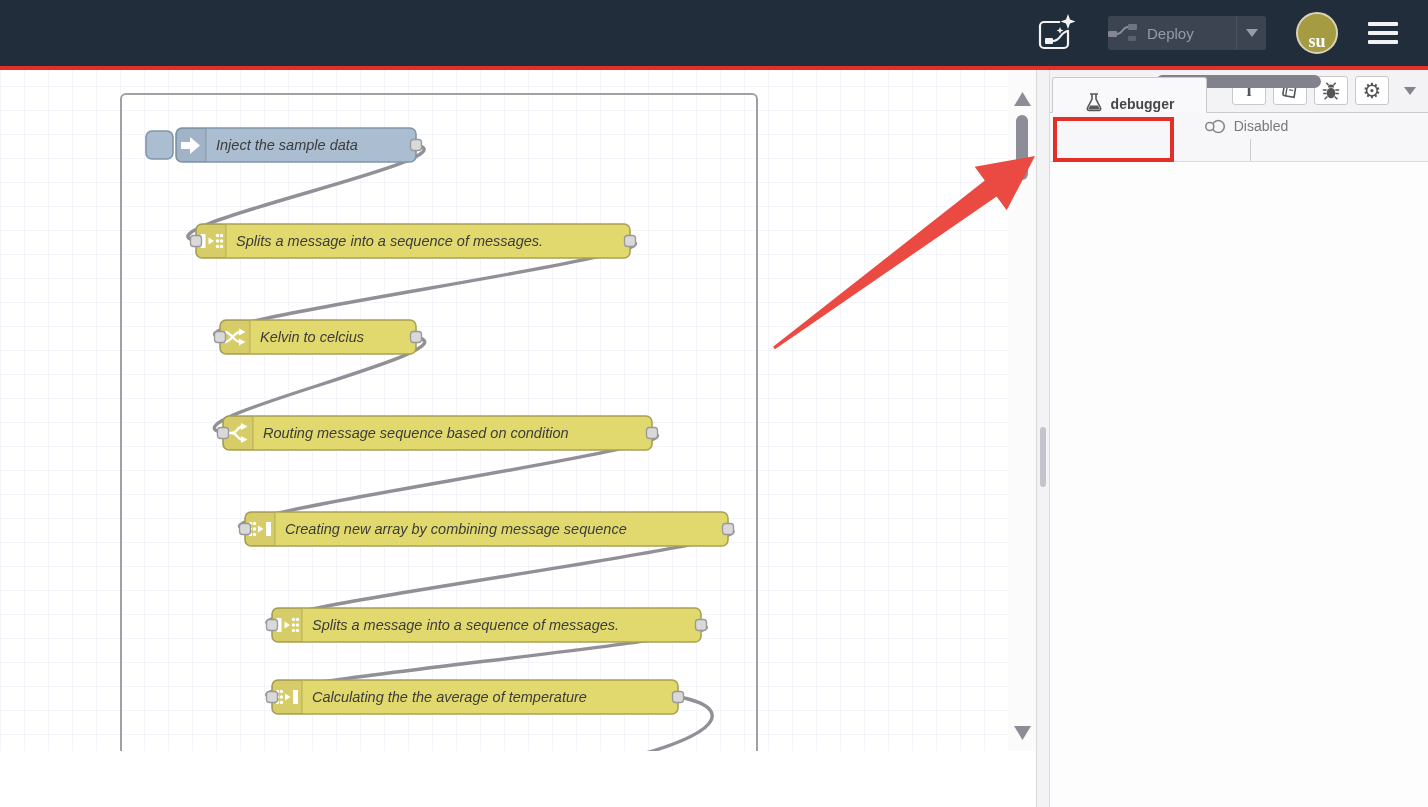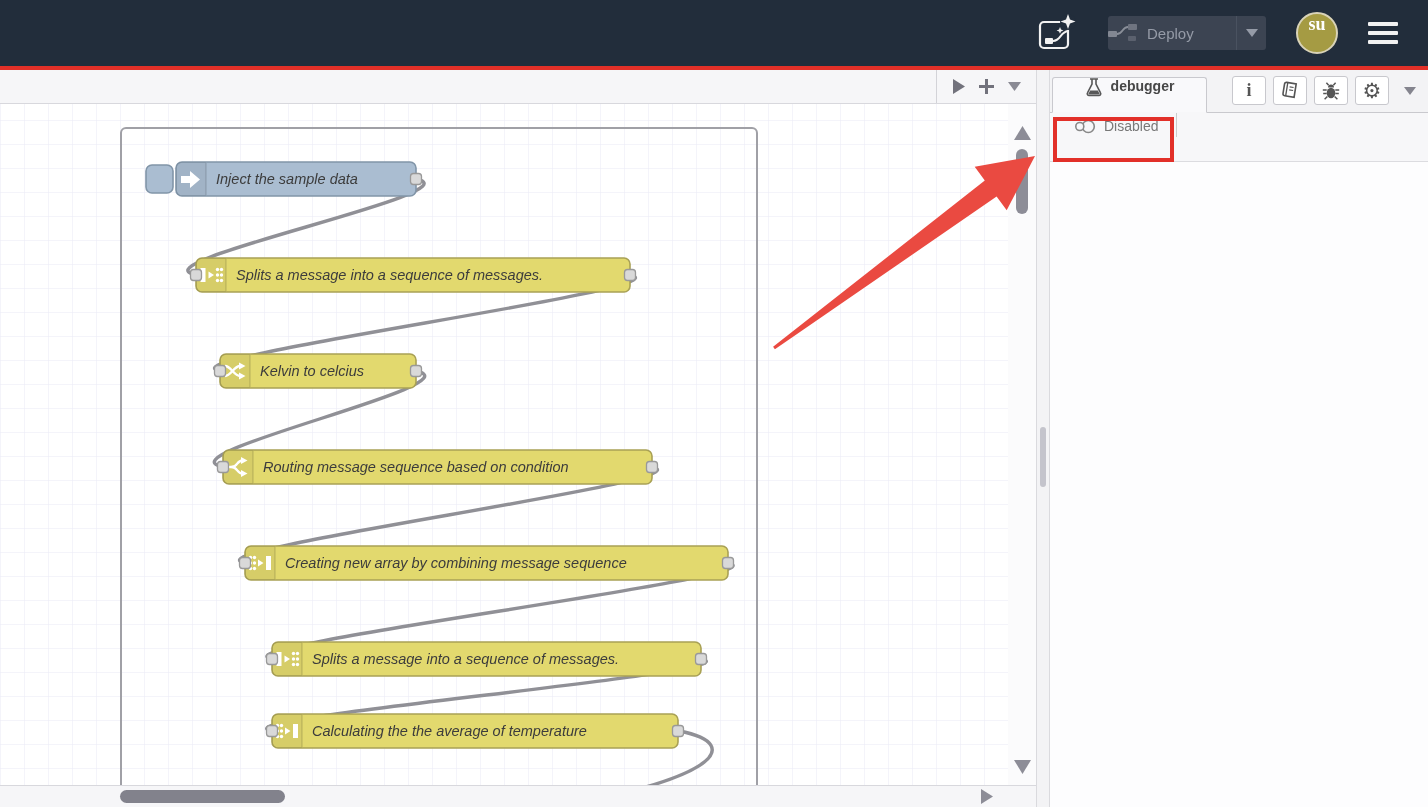--- a/index.html
+++ b/index.html
@@ -8,49 +8,49 @@
   .app { position: relative; width: 1428px; height: 807px; overflow: hidden; background:#fff; }
 
   
   .header { height: 66px; background:#222d3b; display:flex; align-items:center; justify-content:flex-end; padding-right:30px; }
   .hdr-item { margin-left:30px; display:flex; align-items:center; }
   .deploy-btn { background:#3c4452; border-radius:3px; height:34px; width:158px; display:flex; align-items:center; cursor:default; }
   .deploy-main { flex:1; display:flex; align-items:center; justify-content:flex-start; gap:10px; }
   .deploy-label { color:#959ba7; font-size:15px; }
   .deploy-caret { width:30px; height:100%; display:flex; align-items:center; justify-content:center; border-left:1px solid #4a5260; }
   .avatar { width:42px; height:42px; border-radius:50%; background:#a59b43; border:2px solid #d9d3b8; color:#fff;
-            display:flex; align-items:flex-start; justify-content:center; font-family:"Liberation Serif",serif; font-weight:bold; font-size:18px; }
+            display:flex; align-items:flex-end; justify-content:center; font-family:"Liberation Serif",serif; font-weight:bold; font-size:18px; }
   .burger { display:flex; flex-direction:column; gap:5px; cursor:pointer; }
   .burger span { display:block; width:30px; height:4px; background:#f2f2f2; border-radius:1px; }
   .red-line { height:4px; background:#e23028; }
 
   
   .main { display:flex; height:737px; }
-  .canvas-col { width:1036px; display:flex; flex-direction:column; position:relative; }
+  .canvas-col { width:1036px; display:flex; flex-direction:row; position:relative; }
   .tabbar { height:34px; background:#f6f6f8; border-bottom:1px solid #d8d8dd; position:relative; }
   .tab-controls { position:absolute; right:0; top:0; height:100%; width:100px; border-left:1px solid #d3d3d8;
                   display:flex; align-items:center; justify-content:space-around; padding:0 8px; }
   .canvas-wrap { height:681px; position:relative; background:#fff; overflow:hidden; }
   .hscroll { height:22px; background:#f6f6f8; border-top:1px solid #d8d8dd; position:relative; }
   .hscroll-thumb { position:absolute; left:120px; top:4px; width:165px; height:13px; border-radius:7px; background:#82828c; }
   .hscroll-right { position:absolute; left:980px; top:3px; }
 
   .separator { width:14px; background:#f3f3f5; border-left:1px solid #dadade; border-right:1px solid #dadade; position:relative; }
   .sep-grip { position:absolute; left:3px; top:357px; width:6px; height:60px; background:#c4c4cc; border-radius:3px; }
 
   
   .sidebar { flex:1; display:flex; flex-direction:column; background:#fdfdfe; }
   .side-tabstrip { height:43px; background:#f3f3f5; border-bottom:1px solid #c9c9ce; display:flex; align-items:flex-end; justify-content:space-between; padding-right:12px; }
   .side-tab { margin-left:2px; width:155px; height:36px; margin-bottom:-1px; background:#f9f9fb; border:1px solid #c9c9ce; border-bottom:1px solid #f7f7f9;
-              border-radius:3px 3px 0 0; display:flex; align-items:flex-start; justify-content:center; gap:8px; z-index:2; }
+              border-radius:3px 3px 0 0; display:flex; align-items:flex-end; justify-content:center; gap:8px; z-index:2; }
   .side-tab-label { font-weight:bold; color:#474747; font-size:14px; }
   .side-btns { display:flex; align-items:center; gap:7px; margin-bottom:7px; }
   .icon-btn { width:34px; height:29px; background:#fff; border:1px solid #c8c8cd; border-radius:3px; display:flex; align-items:center; justify-content:center; cursor:pointer; }
   .side-caret { margin-left:8px; color:#84848e; font-size:13px; cursor:pointer; }
-  .side-toolbar { height:49px; background:#f7f7f9; border-bottom:1px solid #dcdce0; display:flex; align-items:flex-start; padding-left:14px; }
+  .side-toolbar { height:49px; background:#f7f7f9; border-bottom:1px solid #dcdce0; display:flex; align-items:center; padding-left:14px;flex-direction:column; }
   .disabled-btn { display:inline-flex; align-items:center; gap:8px; color:#787878; font-size:14px; padding:5px 10px; cursor:pointer; }
   .toolbar-sep { width:1px; height:24px; background:#ccc; margin-left:8px; }
   .side-content { flex:1; background:#fdfdfe; }
   .gear-glyph { font-size:21px; color:#555; line-height:1; }
 
   
   .hl-box { position:absolute; border:4px solid #e23029; z-index:60; pointer-events:none; }
   #arrow-overlay { position:absolute; left:0; top:0; z-index:55; pointer-events:none; }
 </style>
 </head>

